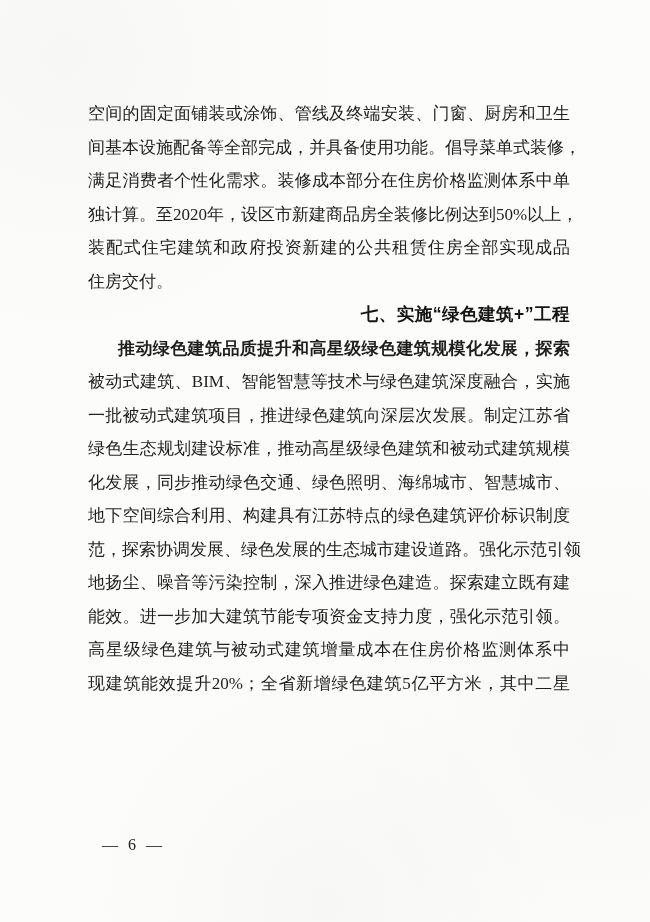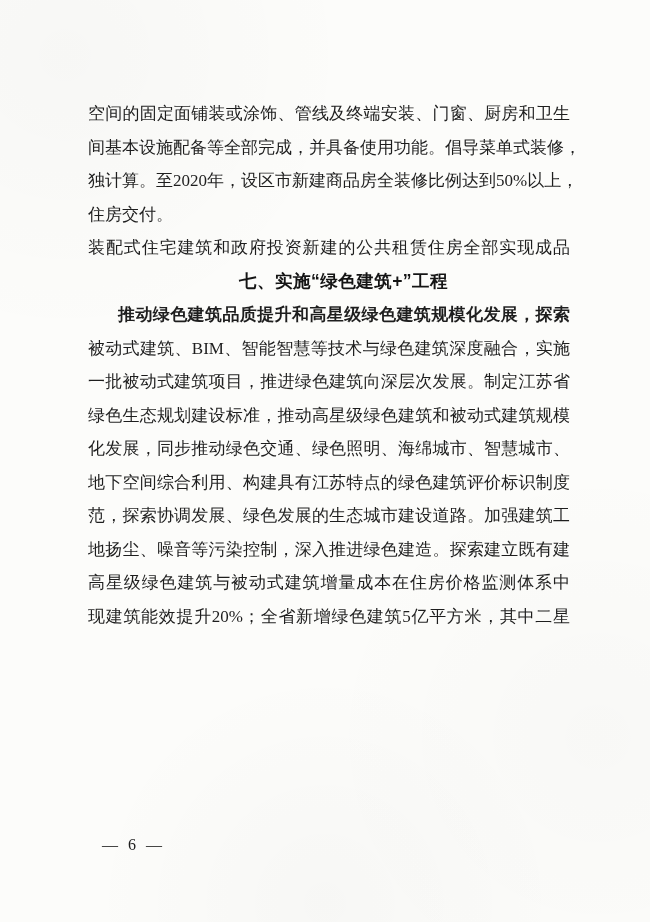--- a/index.html
+++ b/index.html
@@ -46,52 +46,54 @@
   .heading {
     height: 33.5px;
     margin: 0;
     padding-left: 29px;
     font-family: "Liberation Sans", "DejaVu Sans", sans-serif;
     font-size: 17.5px;
     font-weight: 700;
     line-height: 33.5px;
     color: #141414;
     letter-spacing: 0.5px;
-    text-align: center;
+    text-align: right;
     white-space: nowrap;
   }
   .page-number {
     position: absolute;
     left: 102px;
     top: 834px;
     font-size: 16px;
     line-height: 22px;
     color: #1e1e1e;
     letter-spacing: 3px;
   }
 </style>
 </head>
 <body>
 
 <div class="page">
   <div class="text-block">
     <div class="line">空间的固定面铺装或涂饰、管线及终端安装、门窗、厨房和卫生</div>
     <div class="line">间基本设施配备等全部完成，并具备使用功能。倡导菜单式装修，</div>
+    <div class="line">满足消费者个性化需求。装修成本部分在住房价格监测体系中单</div>
     <div class="line">独计算。至2020年，设区市新建商品房全装修比例达到50%以上，</div>
+    <div class="line">装配式住宅建筑和政府投资新建的公共租赁住房全部实现成品</div>
     <div class="line para-end">住房交付。</div>
-    <div class="line">装配式住宅建筑和政府投资新建的公共租赁住房全部实现成品</div>
 
     <h2 class="heading">七、实施“绿色建筑+”工程</h2>
 
     <div class="line indent">推动绿色建筑品质提升和高星级绿色建筑规模化发展，探索</div>
     <div class="line">被动式建筑、BIM、智能智慧等技术与绿色建筑深度融合，实施</div>
     <div class="line">一批被动式建筑项目，推进绿色建筑向深层次发展。制定江苏省</div>
     <div class="line">绿色生态规划建设标准，推动高星级绿色建筑和被动式建筑规模</div>
     <div class="line">化发展，同步推动绿色交通、绿色照明、海绵城市、智慧城市、</div>
     <div class="line">地下空间综合利用、构建具有江苏特点的绿色建筑评价标识制度</div>
-    <div class="line">范，探索协调发展、绿色发展的生态城市建设道路。加强建筑工</div>
+    <div class="line">范，探索协调发展、绿色发展的生态城市建设道路。强化示范引领</div>
     <div class="line">地扬尘、噪音等污染控制，深入推进绿色建造。探索建立既有建</div>
+    <div class="line">能效。进一步加大建筑节能专项资金支持力度，强化示范引领。</div>
     <div class="line">高星级绿色建筑与被动式建筑增量成本在住房价格监测体系中</div>
     <div class="line">现建筑能效提升20%；全省新增绿色建筑5亿平方米，其中二星</div>
   </div>
 
   <div class="page-number">— 6 —</div>
 </div>
 
 </body></html>

